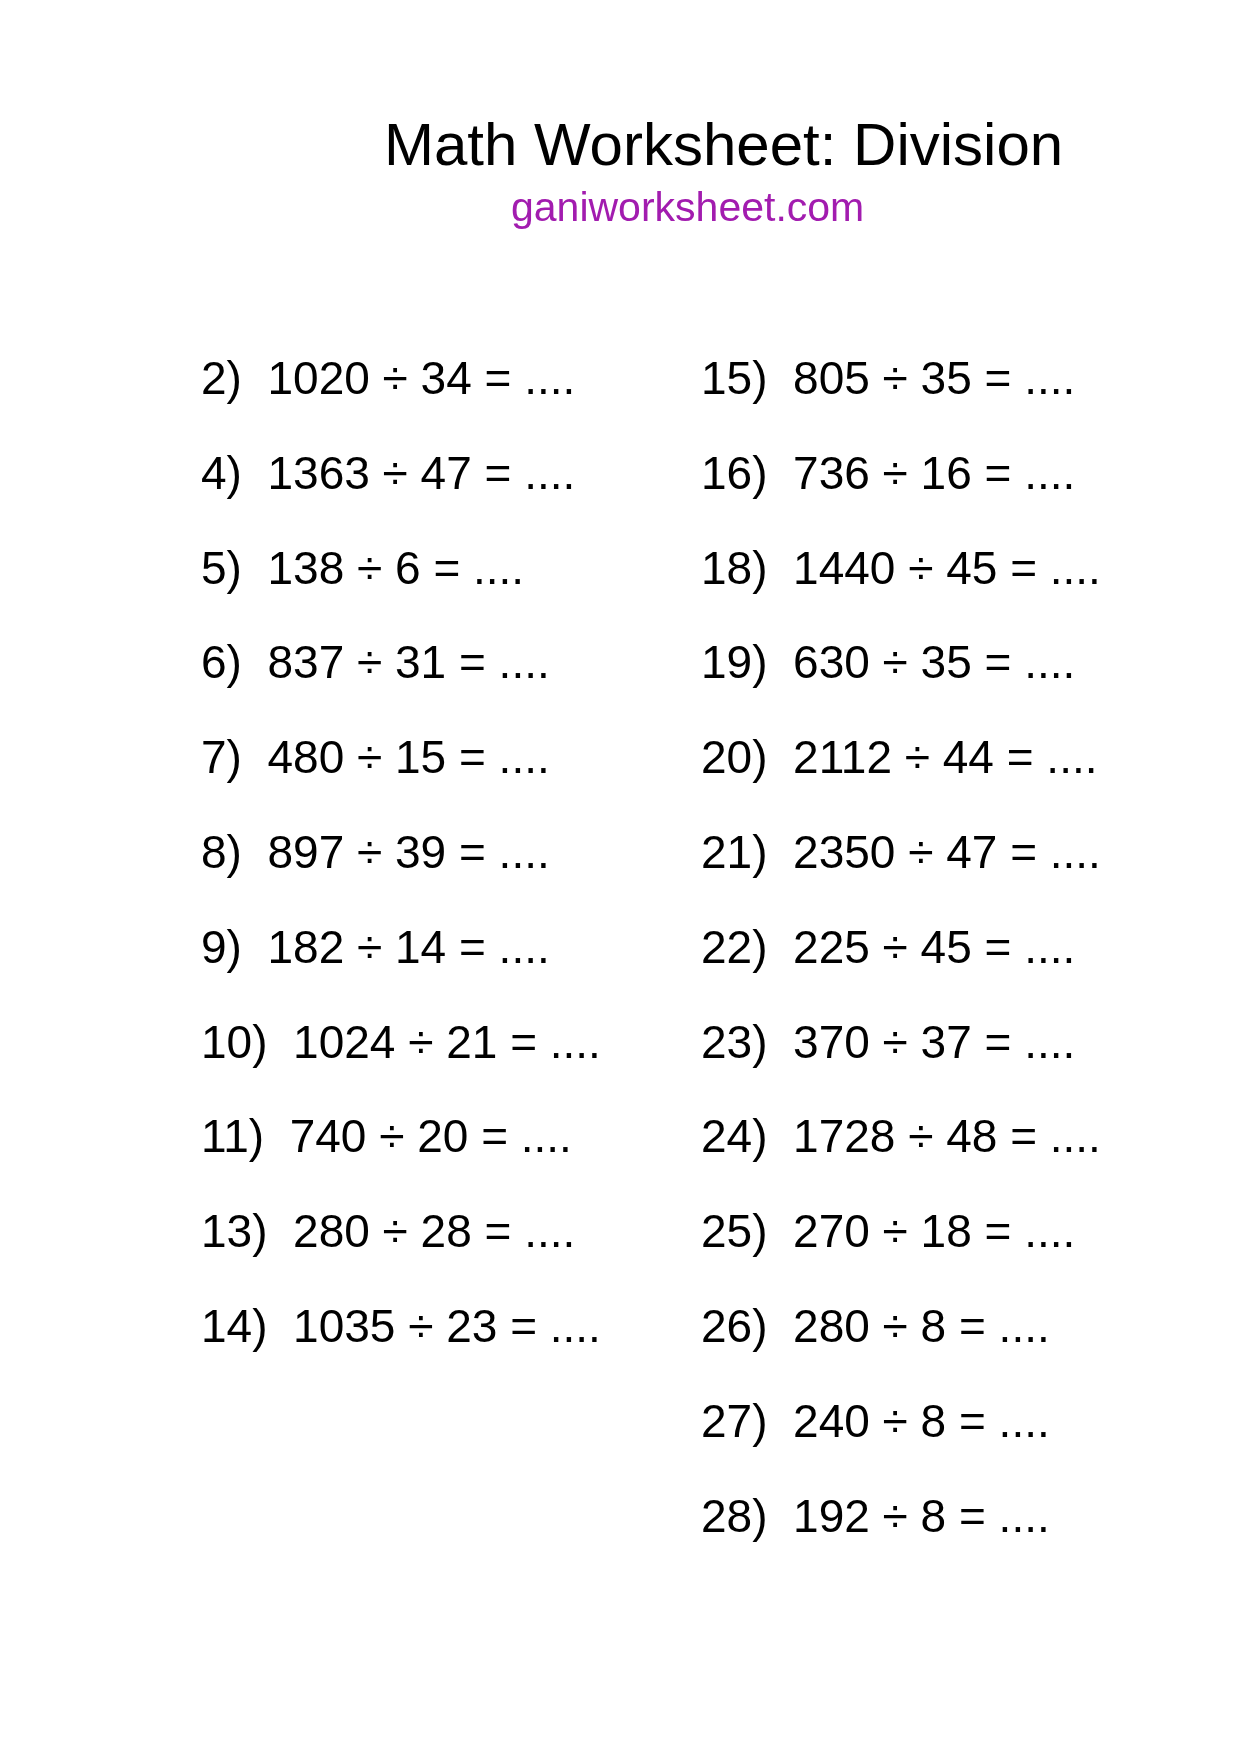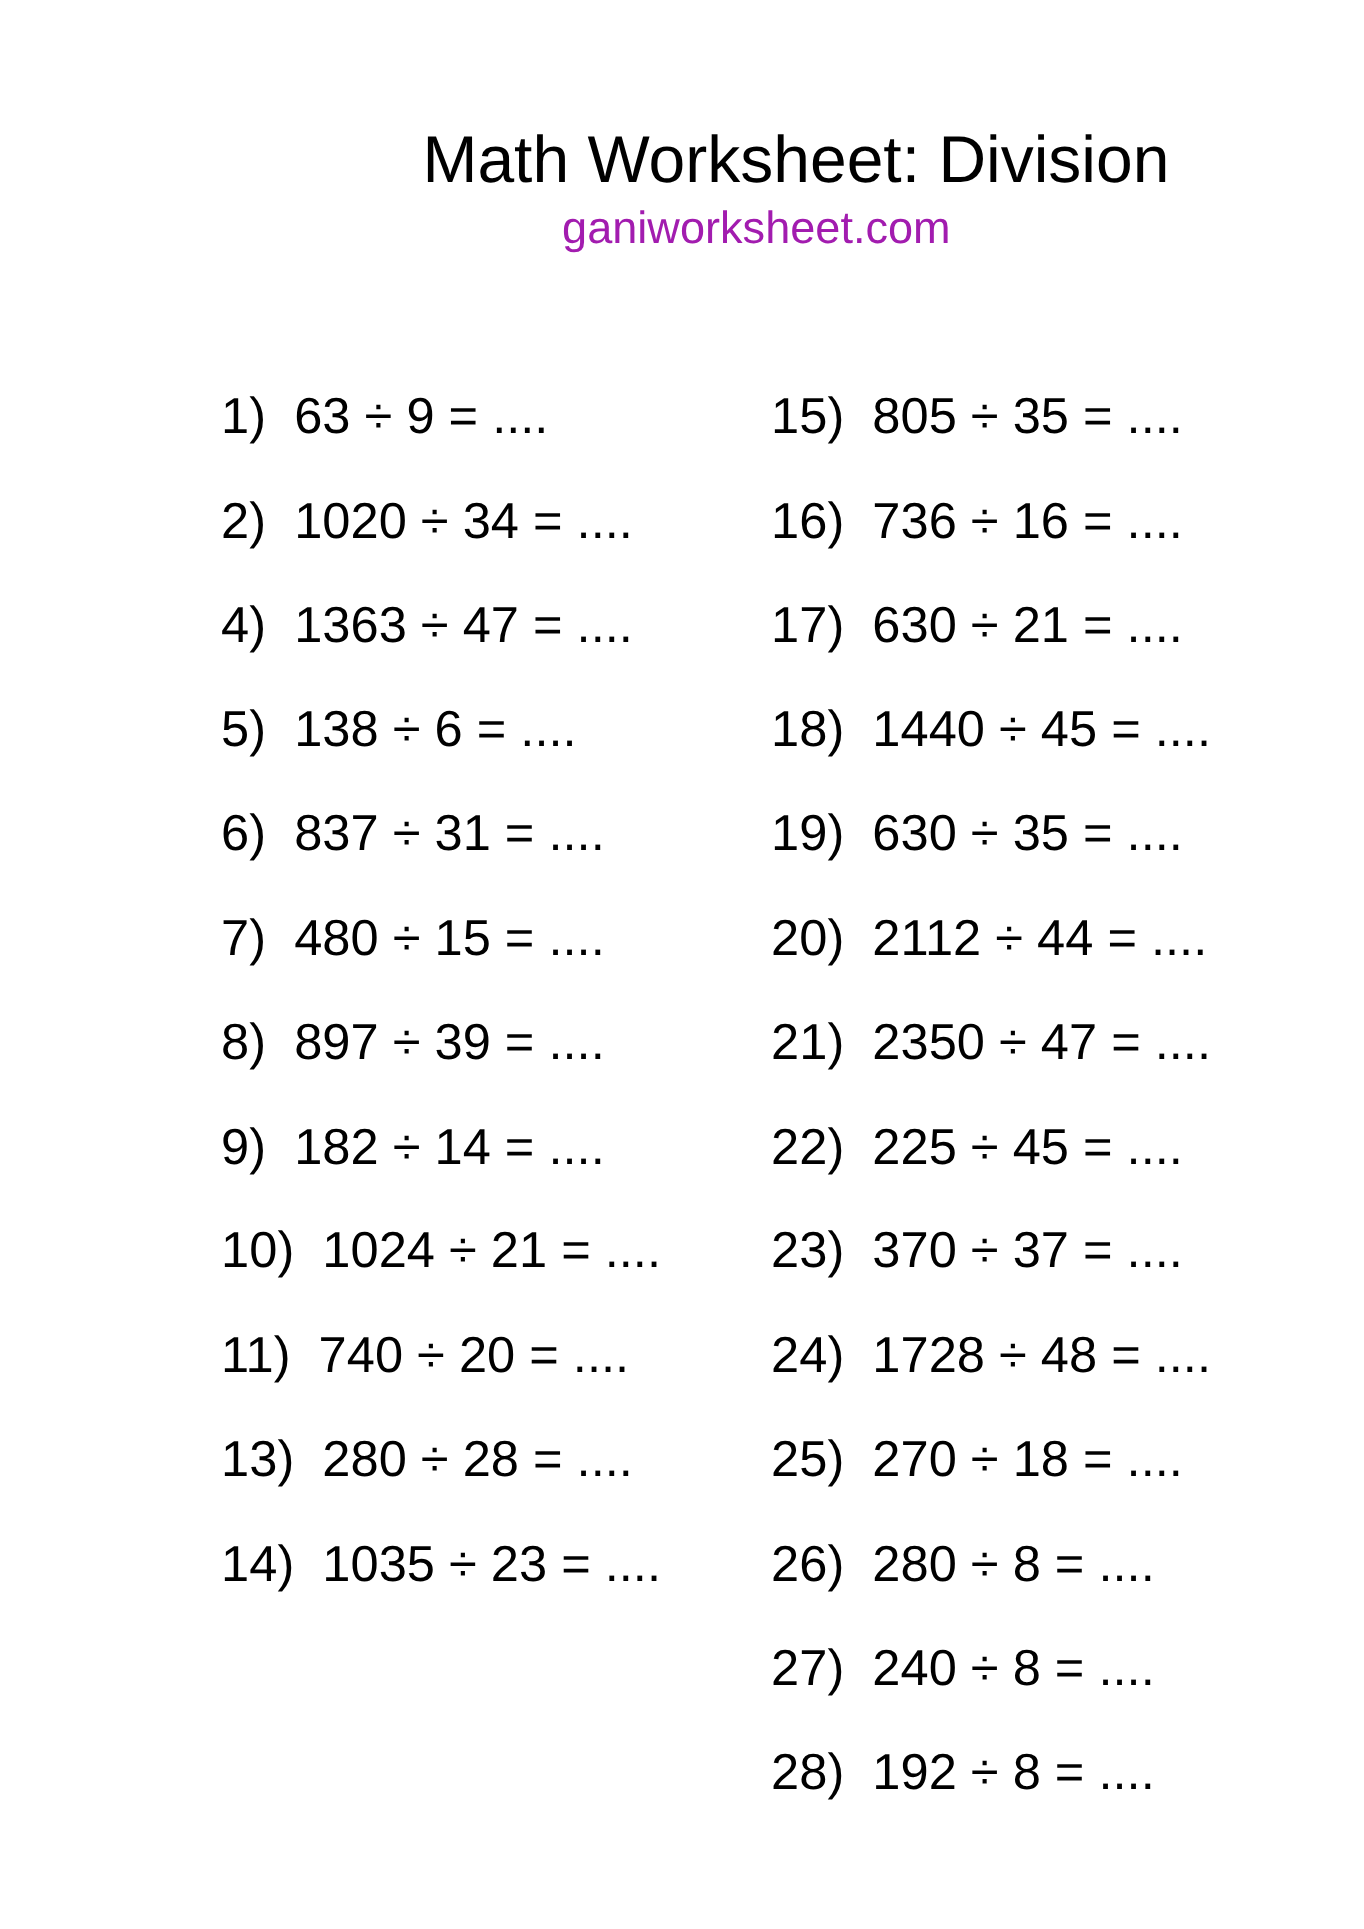--- a/index.html
+++ b/index.html
@@ -51,38 +51,36 @@
       white-space: pre;
     }
   </style>
 </head>
 <body>
 
 <h1 class="title">Math Worksheet: Division</h1>
 <div class="subtitle">ganiworksheet.com</div>
 
 <ul class="column left">
-  <li class="problem">1)  63 ÷ 9 = ....</li>
   <li class="problem">2)  1020 ÷ 34 = ....</li>
   <li class="problem">4)  1363 ÷ 47 = ....</li>
   <li class="problem">5)  138 ÷ 6 = ....</li>
   <li class="problem">6)  837 ÷ 31 = ....</li>
   <li class="problem">7)  480 ÷ 15 = ....</li>
   <li class="problem">8)  897 ÷ 39 = ....</li>
   <li class="problem">9)  182 ÷ 14 = ....</li>
   <li class="problem">10)  1024 ÷ 21 = ....</li>
   <li class="problem">11)  740 ÷ 20 = ....</li>
   <li class="problem">13)  280 ÷ 28 = ....</li>
   <li class="problem">14)  1035 ÷ 23 = ....</li>
 </ul>
 
 <ul class="column right">
   <li class="problem">15)  805 ÷ 35 = ....</li>
   <li class="problem">16)  736 ÷ 16 = ....</li>
-  <li class="problem">17)  630 ÷ 21 = ....</li>
   <li class="problem">18)  1440 ÷ 45 = ....</li>
   <li class="problem">19)  630 ÷ 35 = ....</li>
   <li class="problem">20)  2112 ÷ 44 = ....</li>
   <li class="problem">21)  2350 ÷ 47 = ....</li>
   <li class="problem">22)  225 ÷ 45 = ....</li>
   <li class="problem">23)  370 ÷ 37 = ....</li>
   <li class="problem">24)  1728 ÷ 48 = ....</li>
   <li class="problem">25)  270 ÷ 18 = ....</li>
   <li class="problem">26)  280 ÷ 8 = ....</li>
   <li class="problem">27)  240 ÷ 8 = ....</li>

